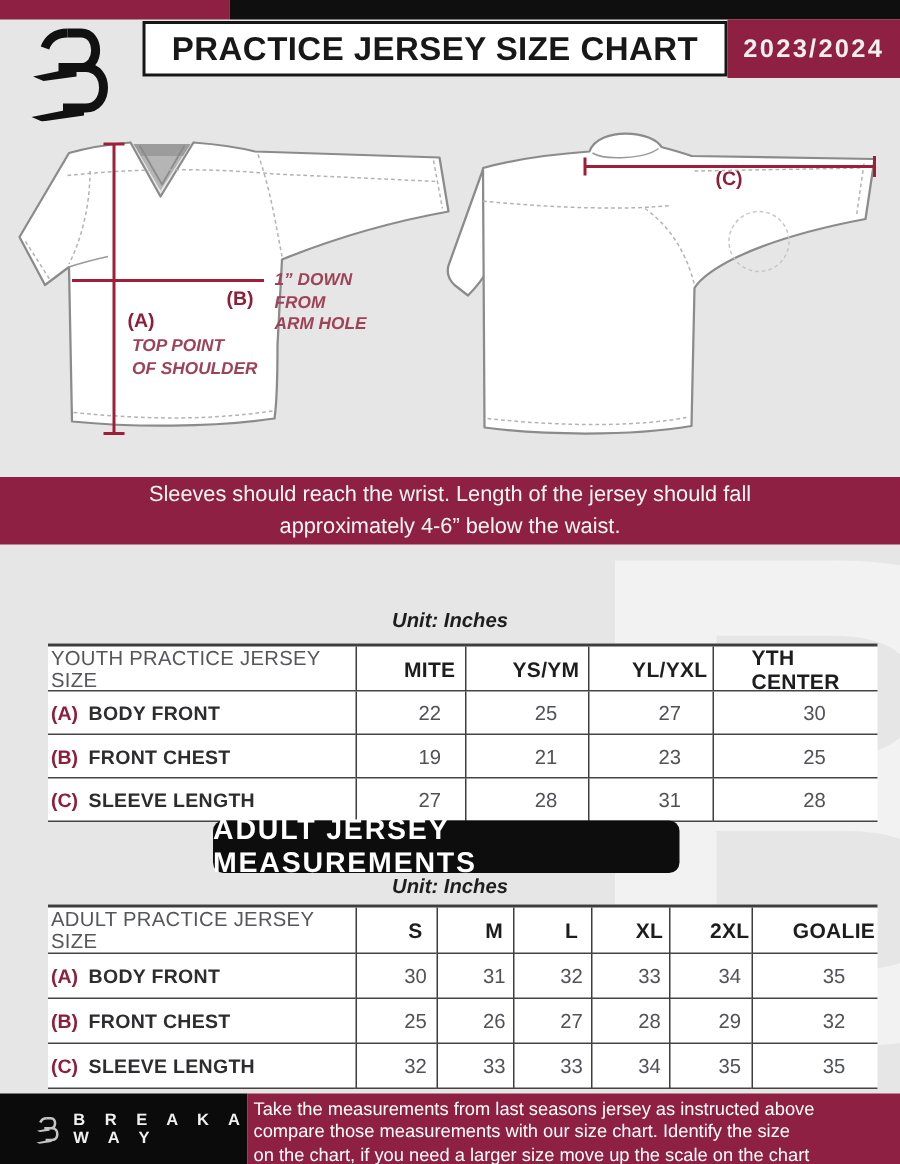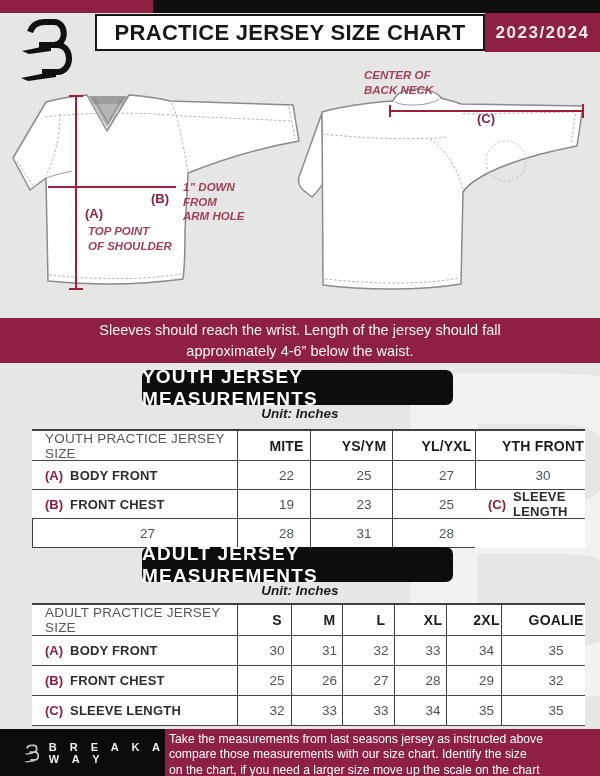--- a/index.html
+++ b/index.html
@@ -36,21 +36,21 @@
   
   .tbl{display:grid;background:#fff;border-top:2px solid #3e3e3e;z-index:1;}
   .ytable{left:32px;top:429px;width:553px;grid-template-columns:205px 73px 82px 83px 110px;
           grid-template-rows:30px 29px 29px 29px;}
   .atable{left:32px;top:603px;width:553px;grid-template-columns:205px 54px 51px 52px 52px 55px 84px;
           grid-template-rows:31px 30px 30px 30px;}
   .tcell{display:flex;align-items:center;justify-content:center;border-bottom:1.5px solid #444;
          box-sizing:border-box;font-size:13.5px;color:#515257;padding-left:25px;}
   .bl{border-left:1.5px solid #3e3e3e;}
   .hcell{font-weight:700;color:#1d1d1f;font-size:14px;letter-spacing:.2px;}
-  .lcell{justify-content:flex-start;padding-left:13px;}
+  .lcell{justify-content:flex-start;padding-left:2px;}
   .lhead{color:#56575b;font-size:13.5px;letter-spacing:.2px;}
   .rowkey{color:#8e1f3b;font-weight:700;font-size:13px;margin-right:7px;}
   .rowlabel{color:#2d2d30;font-weight:600;font-size:13px;letter-spacing:.2px;}
 
   
   .footer-black{left:0;top:729px;width:165px;height:47px;background:#0b0b0b;display:flex;
                 align-items:center;z-index:1;}
   .brand{color:#f0f0f0;font-weight:700;font-size:11px;letter-spacing:5px;margin-left:8px;}
   .footer-maroon{left:165px;top:729px;width:435px;height:47px;background:#8e2043;box-sizing:border-box;
                  padding:3px 8px 0 4px;color:#fff;font-size:12.2px;font-weight:500;line-height:15.3px;z-index:1;}
@@ -128,51 +128,49 @@
     </g>
   </svg>
 
   <div class="abs ann pre" style="left:88px;top:224px;">TOP POINT
 OF SHOULDER</div>
   <div class="abs marker" style="left:85px;top:206px;">(A)</div>
   <div class="abs marker" style="left:151px;top:191px;">(B)</div>
   <div class="abs ann pre" style="left:183px;top:180px;">1” DOWN
 FROM
 ARM HOLE</div>
-  <div class="abs ann pre" style="left:364px;top:68px;">CENTER OF
-BACK NECK</div>
   <div class="abs marker" style="left:477px;top:111px;">(C)</div>
 
   <div class="abs banner pre">Sleeves should reach the wrist. Length of the jersey should fall
 approximately 4-6” below the waist.</div>
 
-  <div class="abs badge" style="left:142px;top:370px;">YOUTH JERSEY MEASUREMENTS</div>
   <div class="abs unit" style="left:0;top:406px;">Unit: Inches</div>
 
   <div class="abs tbl ytable">
     <div class="tcell lcell lhead">YOUTH PRACTICE JERSEY SIZE</div>
     <div class="tcell hcell bl">MITE</div>
     <div class="tcell hcell bl">YS/YM</div>
     <div class="tcell hcell bl">YL/YXL</div>
-    <div class="tcell hcell bl">YTH FRONT</div>
+    <div class="tcell hcell bl">YTH CENTER</div>
 
     <div class="tcell lcell">
       <span class="rowkey">(A)</span>
       <span class="rowlabel">BODY FRONT</span>
     </div>
     <div class="tcell bl">22</div>
     <div class="tcell bl">25</div>
     <div class="tcell bl">27</div>
     <div class="tcell bl">30</div>
 
     <div class="tcell lcell">
       <span class="rowkey">(B)</span>
       <span class="rowlabel">FRONT CHEST</span>
     </div>
     <div class="tcell bl">19</div>
+    <div class="tcell bl">21</div>
     <div class="tcell bl">23</div>
     <div class="tcell bl">25</div>
 
     <div class="tcell lcell">
       <span class="rowkey">(C)</span>
       <span class="rowlabel">SLEEVE LENGTH</span>
     </div>
     <div class="tcell bl">27</div>
     <div class="tcell bl">28</div>
     <div class="tcell bl">31</div>

